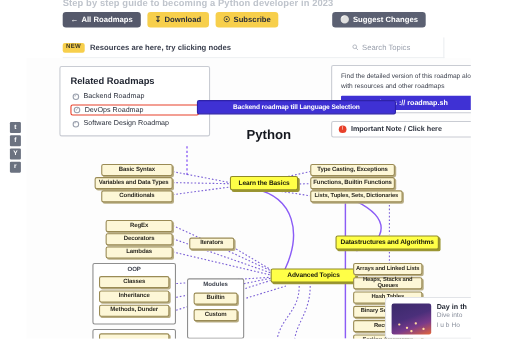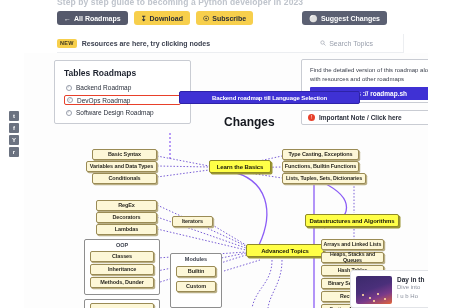--- a/index.html
+++ b/index.html
@@ -204,21 +204,21 @@
 
       <path d="M 200 218 L 236 207" stroke="#7a5fd6" stroke-width="1" stroke-dasharray="1.5 1.8" fill="none"></path>
       <path d="M 248 207 C 248 230 232 235 228 255" stroke="#7a5fd6" stroke-width="1" stroke-dasharray="1.5 1.8" fill="none"></path>
       <path d="M 258 207 C 258 230 246 240 244 255" stroke="#7a5fd6" stroke-width="1" stroke-dasharray="1.5 1.8" fill="none"></path>
 
       <line x1="330" y1="130" x2="330" y2="160" stroke="#7a5fd6" stroke-width="1" stroke-dasharray="1.5 1.8"></line>
       <line x1="330" y1="176" x2="330" y2="188" stroke="#7a5fd6" stroke-width="1" stroke-dasharray="1.5 1.8"></line>
     </svg>
 
     <div class="card related-card">
-      <div class="related-title">Tables Roadmaps</div>
+      <div class="related-title">Related Roadmaps</div>
       <div class="related-item">
         <span class="check-ico">✓</span>
         <span class="related-label">Backend Roadmap</span>
       </div>
       <div class="related-item highlight">
         <span class="check-ico">✓</span>
         <span class="related-label">DevOps Roadmap</span>
       </div>
       <div class="related-item">
         <span class="check-ico">✓</span>
@@ -231,21 +231,21 @@
       <button class="detail-btn">https :// roadmap.sh</button>
     </div>
 
     <div class="card note-card">
       <span class="note-ico">!</span>
       <span class="note-text">Important Note / Click here</span>
     </div>
 
     <div class="node node-blue" style="left:155px; top:38px; width:181px; height:13px; font-size:6px;">Backend roadmap till Language Selection</div>
 
-    <div class="python-label" style="left:200px; top:62px;">Changes</div>
+    <div class="python-label" style="left:200px; top:62px;">Python</div>
 
     <div class="node node-yellow" style="left:185px; top:107px; width:62px; height:13px; font-size:6px;">Learn the Basics</div>
     <div class="node node-yellow" style="left:222px; top:191px; width:78px; height:13px; font-size:6px;">Advanced Topics</div>
     <div class="node node-yellow" style="left:281px; top:161px; width:94px; height:13px; font-size:6px;">Datastructures and Algorithms</div>
 
     <div class="node node-tan" style="left:68px; top:96px; width:65px; height:11px; font-size:5.5px;">Basic Syntax</div>
     <div class="node node-tan" style="left:62px; top:108px; width:71px; height:11px; font-size:5.5px;">Variables and Data Types</div>
     <div class="node node-tan" style="left:68px; top:120px; width:65px; height:11px; font-size:5.5px;">Conditionals</div>
 
     <div class="node node-tan" style="left:258px; top:96px; width:77px; height:11px; font-size:5.5px;">Type Casting, Exceptions</div>

